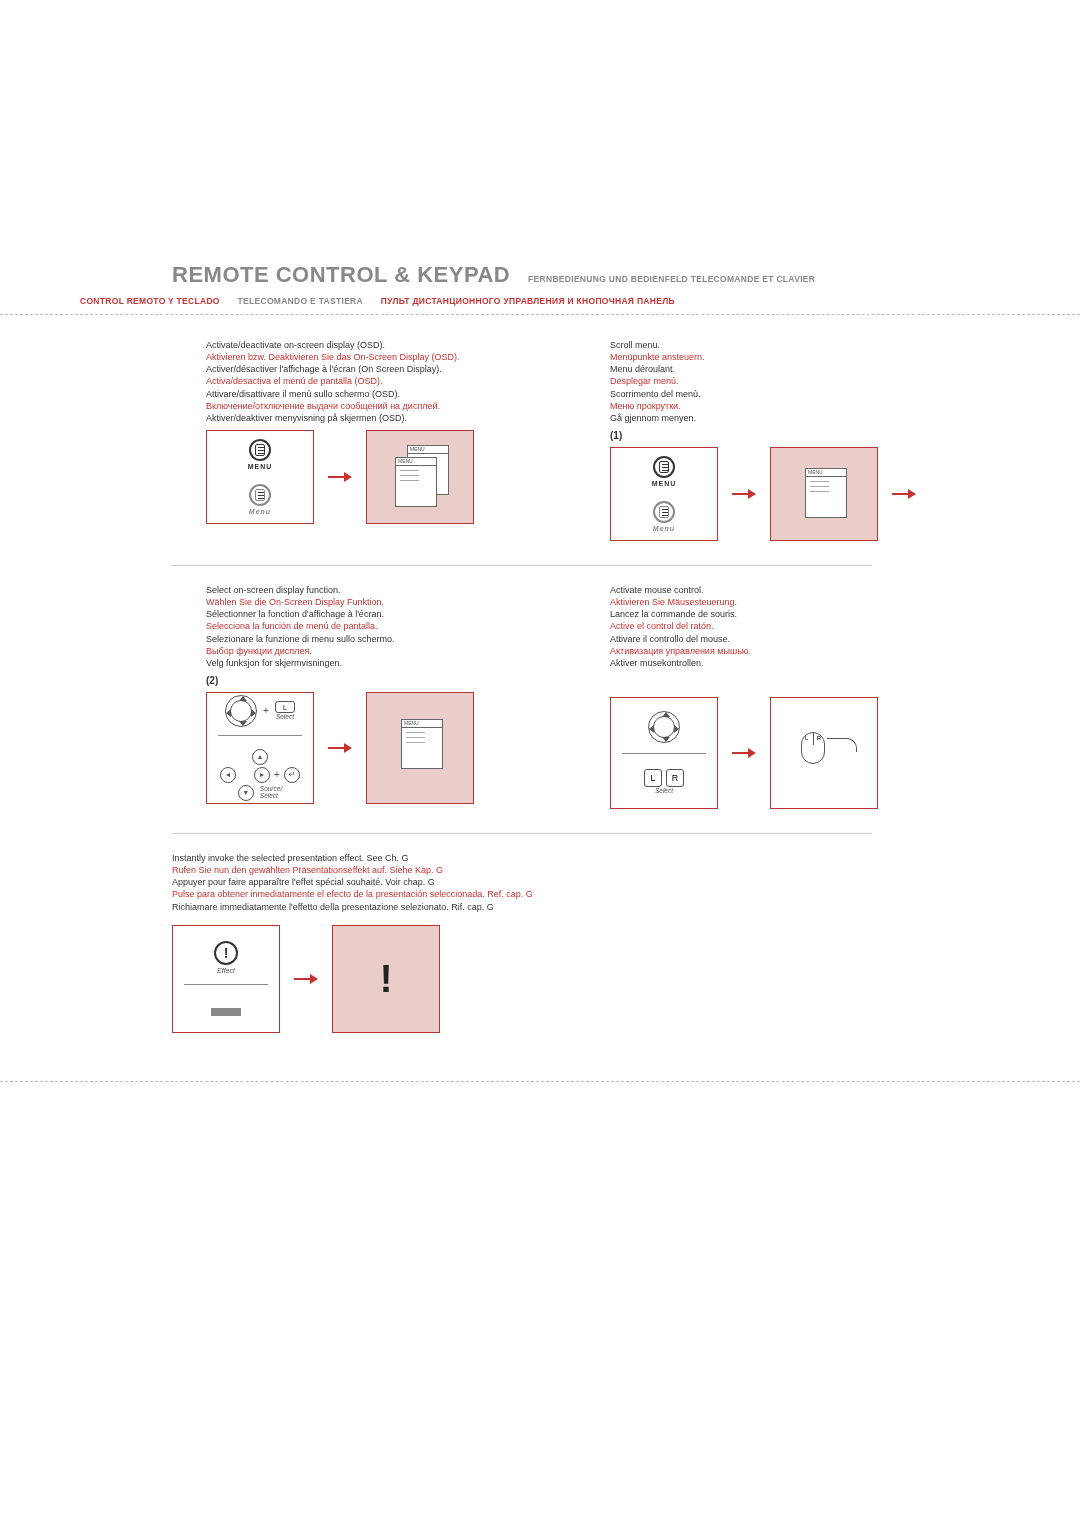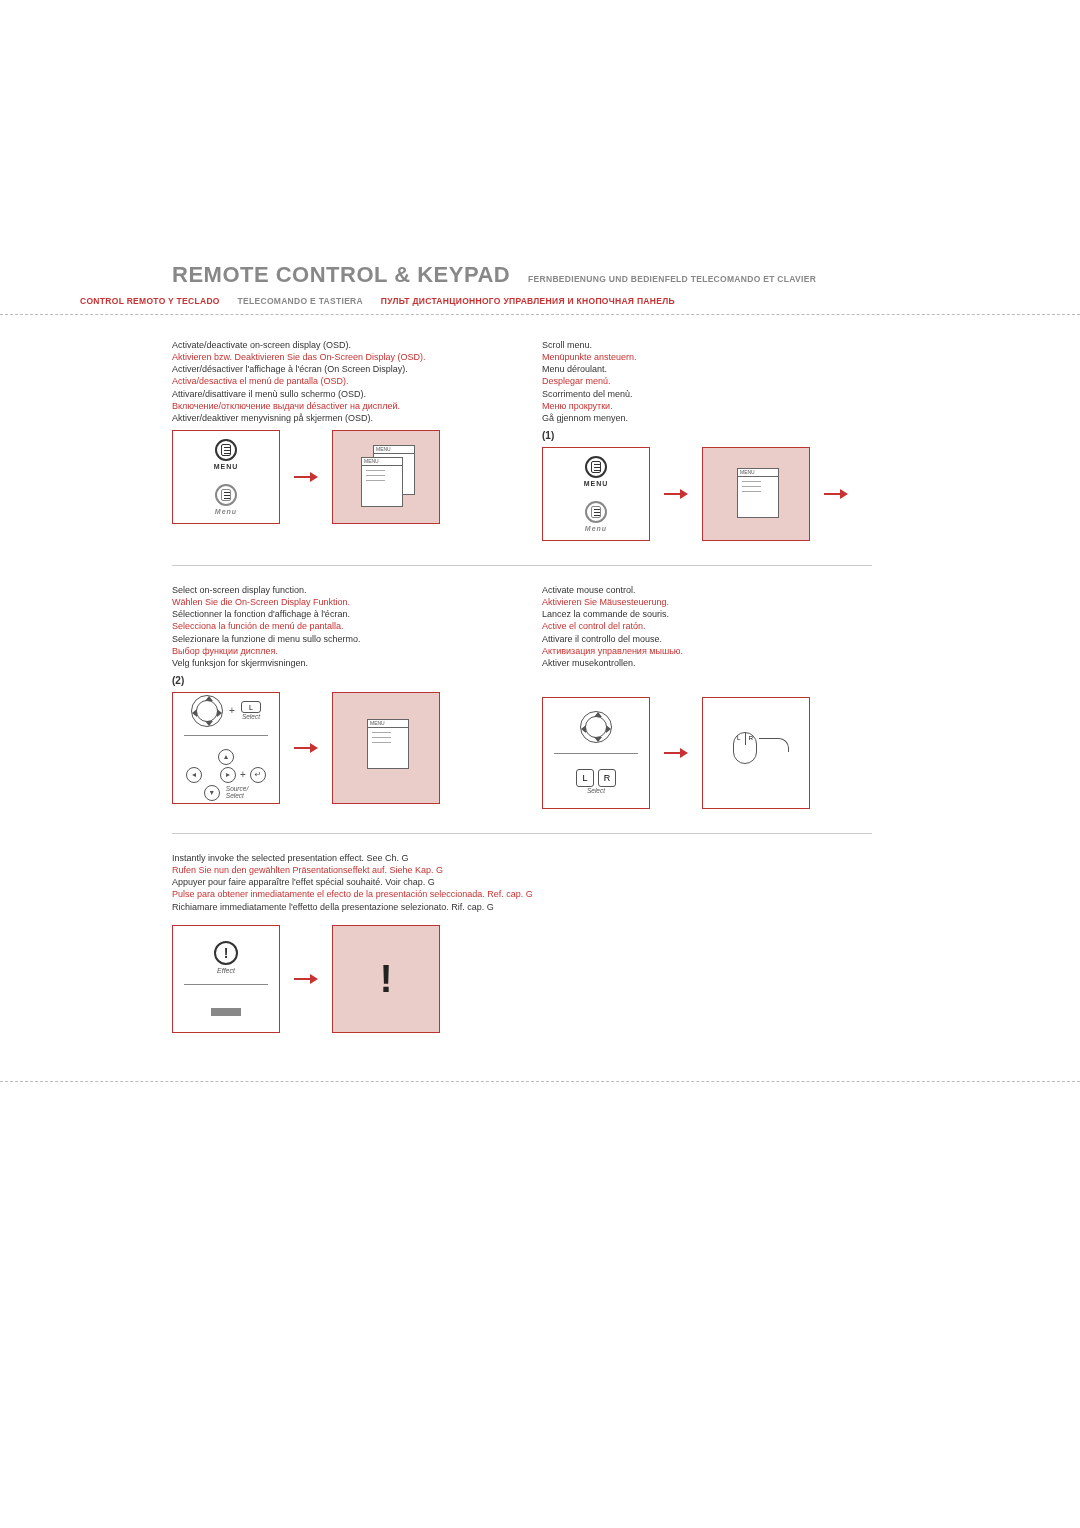--- a/index.html
+++ b/index.html
@@ -57,20 +57,21 @@
     display: flex;
     flex-direction: column;
   }
   .row {
     display: flex;
     flex-direction: row;
     gap: 30px;
   }
   .col {
     width: 340px;
+    margin-left: 34px;
   }
   .text-block {
     font-size: 9px;
     line-height: 1.35;
     color: #222;
     margin-bottom: 6px;
   }
   .t-gray { color: #333; }
   .t-red  { color: #c83232; }
   .marker {
@@ -221,21 +222,21 @@
   }
 </style>
 </head>
 <body>
 
 <div class="page">
 
   <div class="title-line">
     <span class="main-title">REMOTE CONTROL &amp; KEYPAD</span>
     &nbsp;&nbsp;
-    <span class="sub-title-gray">FERNBEDIENUNG UND BEDIENFELD   TELECOMANDO ET CLAVIER</span>
+    <span class="sub-title-gray">FERNBEDIENUNG UND BEDIENFELD   TELECOMANDE ET CLAVIER</span>
   </div>
   <div class="sub-line2">
     <span class="sub-title-red">CONTROL REMOTO Y TECLADO</span>
     &nbsp;&nbsp;
     <span class="sub-title-gray">TELECOMANDO E TASTIERA</span>
     &nbsp;&nbsp;
     <span class="sub-title-red">ПУЛЬТ ДИСТАНЦИОННОГО УПРАВЛЕНИЯ И КНОПОЧНАЯ ПАНЕЛЬ</span>
   </div>
   <div class="dashed"></div>
 
@@ -243,21 +244,21 @@
 
     <div class="row">
 
       <div class="col">
         <div class="text-block">
           <div class="t-gray">Activate/deactivate on-screen display (OSD).</div>
           <div class="t-red">Aktivieren bzw. Deaktivieren Sie das On-Screen Display (OSD).</div>
           <div class="t-gray">Activer/désactiver l'affichage à l'écran (On Screen Display).</div>
           <div class="t-red">Activa/desactiva el menú de pantalla (OSD).</div>
           <div class="t-gray">Attivare/disattivare il menù sullo schermo (OSD).</div>
-          <div class="t-red">Включение/отключение выдачи désactiver на дисплей.</div>
+          <div class="t-red">Включение/отключение выдачи сообщений на дисплей.</div>
           <div class="t-gray">Aktiver/deaktiver menyvisning på skjermen (OSD).</div>
         </div>
         <div class="diagram-row">
           <div class="remote-panel">
             <div class="menu-btn">
                 <div class="menu-inner"></div>
               </div>
             <div class="menu-label">MENU</div>
             <div style="height:14px;"></div>
             <div class="menu-btn" style="border-color:#888;">

